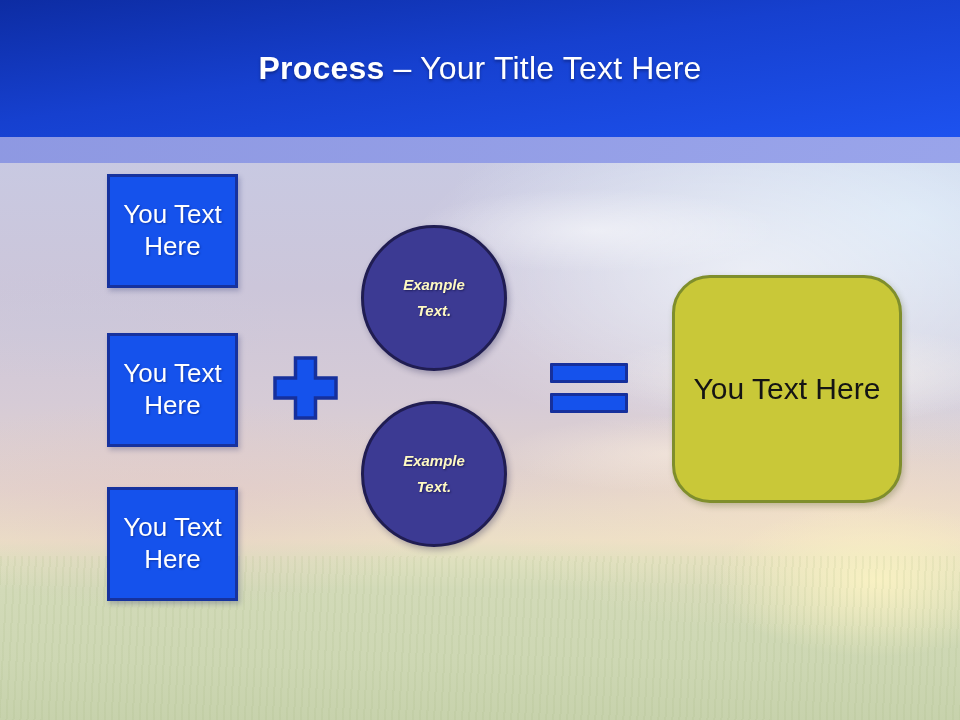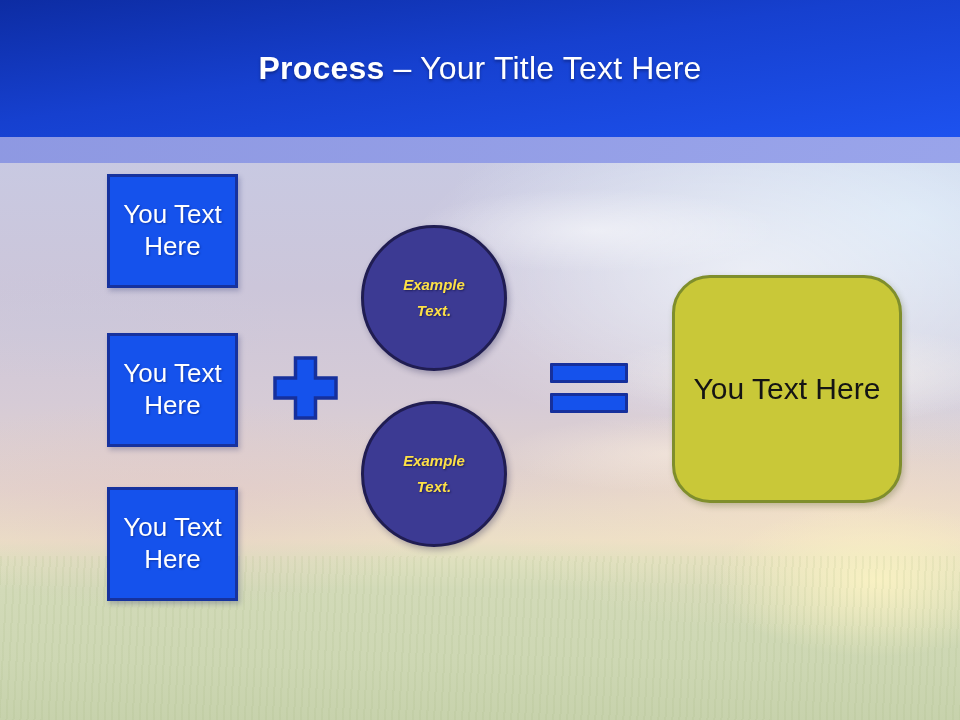--- a/index.html
+++ b/index.html
@@ -84,21 +84,21 @@
   .equals-bar{
     width:78px;height:20px;box-sizing:border-box;
     background:#1552ec;border:3px solid #16309c;border-radius:1px;
   }
 
   
   .example-circle{
     position:absolute;left:361px;width:146px;height:146px;border-radius:50%;
     background:#3c3a93;border:3px solid #201d52;box-sizing:border-box;
     display:flex;align-items:center;justify-content:center;text-align:center;
-    color:#fde047;font-weight:700;font-style:italic;font-size:15px;line-height:1.75;
+    color:#fef9c3;font-weight:700;font-style:italic;font-size:15px;line-height:1.75;
     box-shadow:2px 3px 6px rgba(20,20,70,0.3);
   }
   .example-circle span{width:90px;text-shadow:1px 1px 2px rgba(0,0,40,0.5);}
   .circle-1{top:225px;}
   .circle-2{top:401px;}
 
   
   .result-box{
     position:absolute;left:672px;top:275px;width:230px;height:228px;
     background:#c9c838;border:3px solid #7f8e2c;border-radius:38px;box-sizing:border-box;

